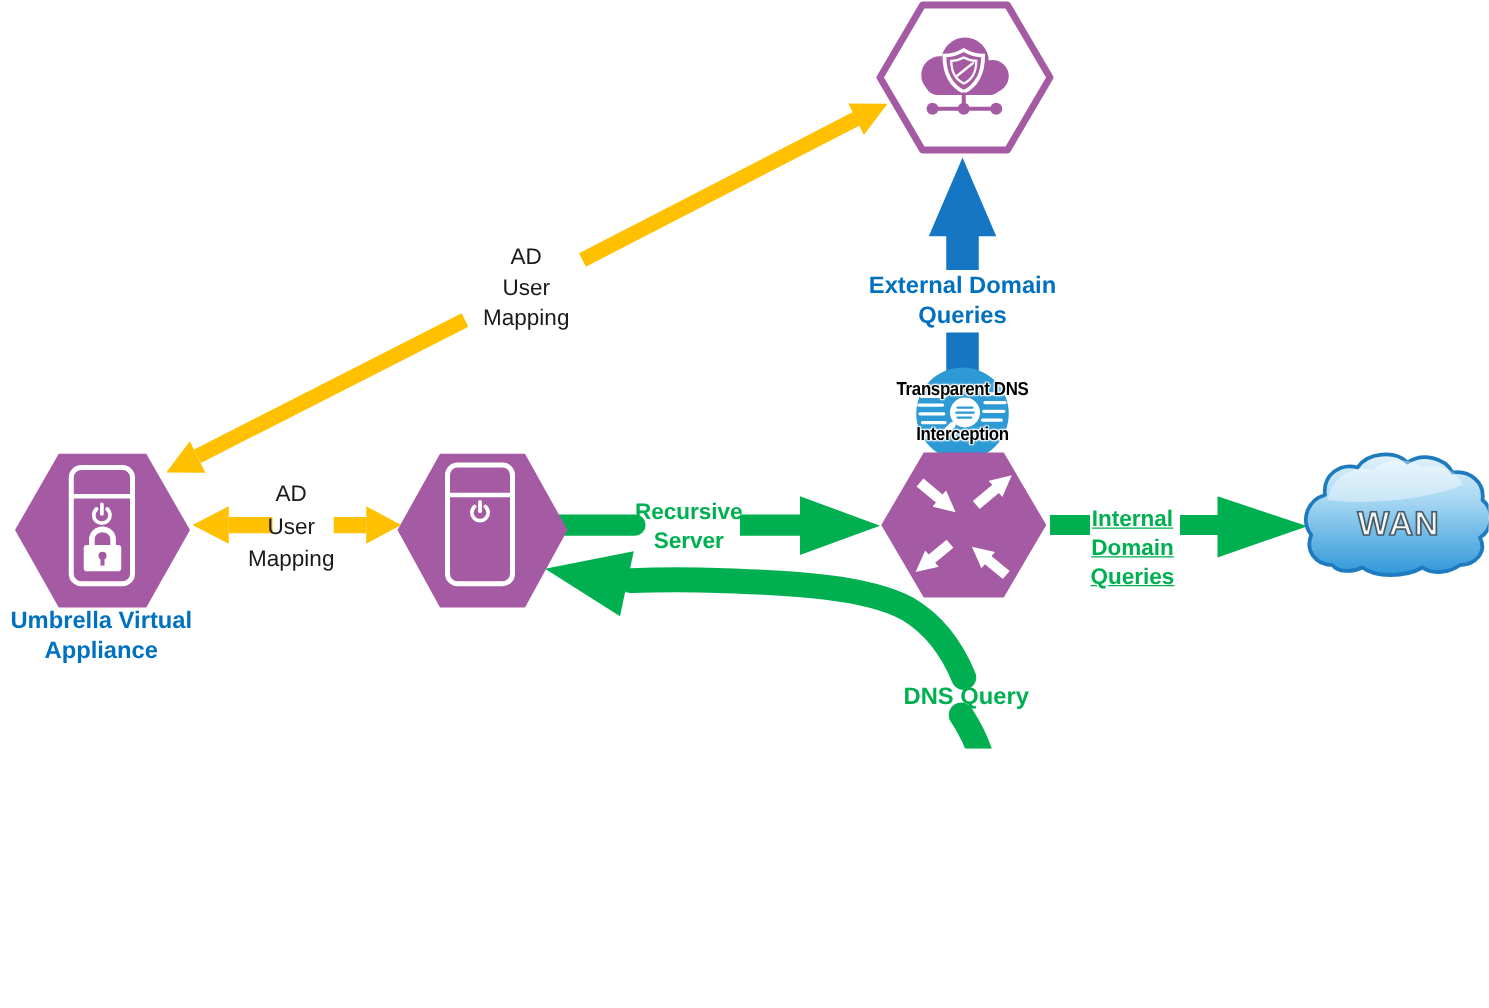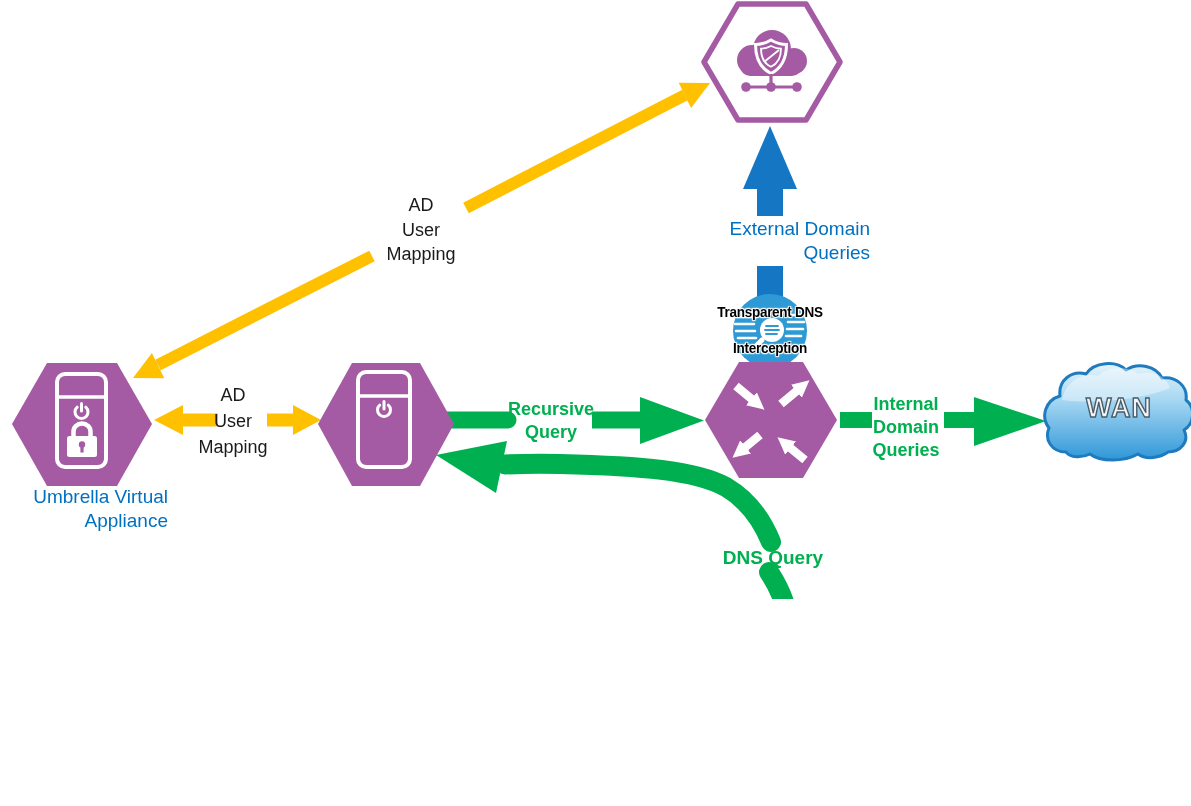--- a/index.html
+++ b/index.html
@@ -11,39 +11,39 @@
     font-family:"Liberation Sans","DejaVu Sans",sans-serif;
   }
   #diagram-svg{position:absolute;left:0;top:0;}
   .lbl{
     position:absolute;
     text-align:center;
     white-space:pre-line;
     pointer-events:none;
   }
   .lbl-black{color:#1a1a1a;font-size:18px;font-weight:400;line-height:24.5px;}
-  .lbl-blue{color:#0070C0;font-size:19px;font-weight:400;line-height:24px;text-align:right;}
+  .lbl-blue{color:#0070C0;font-size:19px;font-weight:700;line-height:24px;}
   .lbl-green{color:#00B050;font-size:18px;font-weight:700;line-height:22.5px;}
   #lbl-ad-top{left:346px;top:193px;width:150px;}
   #lbl-ad-mid{left:158px;top:382px;width:150px;line-height:26px;}
   #lbl-external{left:670px;top:217px;width:200px;}
   #lbl-transparent{
     left:690px;top:294px;width:160px;
     color:#000;font-size:15px;font-weight:700;line-height:36px;
     letter-spacing:-0.3px;
     transform:scaleX(0.9);
     text-shadow:-1px -1px 1px #fff,1px -1px 1px #fff,-1px 1px 1px #fff,1px 1px 1px #fff,0 0 3px #fff;
   }
   #lbl-recursive{left:491px;top:398px;width:120px;}
-  #lbl-internal{left:856px;top:393px;width:100px;line-height:23px;}
+  #lbl-internal{left:856px;top:404px;width:100px;line-height:23px;text-decoration:underline;}
   #lbl-dns-query{left:700px;top:546px;width:146px;font-size:19px;line-height:24px;text-align:center;}
   #lbl-uva{left:-6px;top:485px;width:174px;}
   #lbl-branch{left:299px;top:485px;width:174px;}
   #lbl-wan{
-    left:1068px;top:393px;width:102px;
+    left:1068px;top:404px;width:102px;
     color:#f2f4f6;font-size:27px;font-weight:700;letter-spacing:1px;
     -webkit-text-stroke:1.3px #4a5b66;
     text-shadow:0 0 1px #4a5b66;
   }
 </style>
 </head>
 <body>
 
 <div id="canvas">
 
@@ -219,21 +219,21 @@
 <div class="lbl lbl-black" id="lbl-ad-top">AD
 User
 Mapping</div>
 <div class="lbl lbl-black" id="lbl-ad-mid">AD
 User
 Mapping</div>
 <div class="lbl lbl-blue" id="lbl-external">External Domain
 Queries</div>
 <div class="lbl" id="lbl-transparent"><span>Transparent DNS</span><br><span>Interception</span></div>
 <div class="lbl lbl-green" id="lbl-recursive">Recursive
-Query</div>
+Server</div>
 <div class="lbl lbl-green" id="lbl-internal">Internal
 Domain
 Queries</div>
 <div class="lbl lbl-green" id="lbl-dns-query">DNS Query</div>
 <div class="lbl lbl-blue" id="lbl-uva">Umbrella Virtual
 Appliance</div>
 <div class="lbl" id="lbl-wan">WAN</div>
 
 </div>
 

